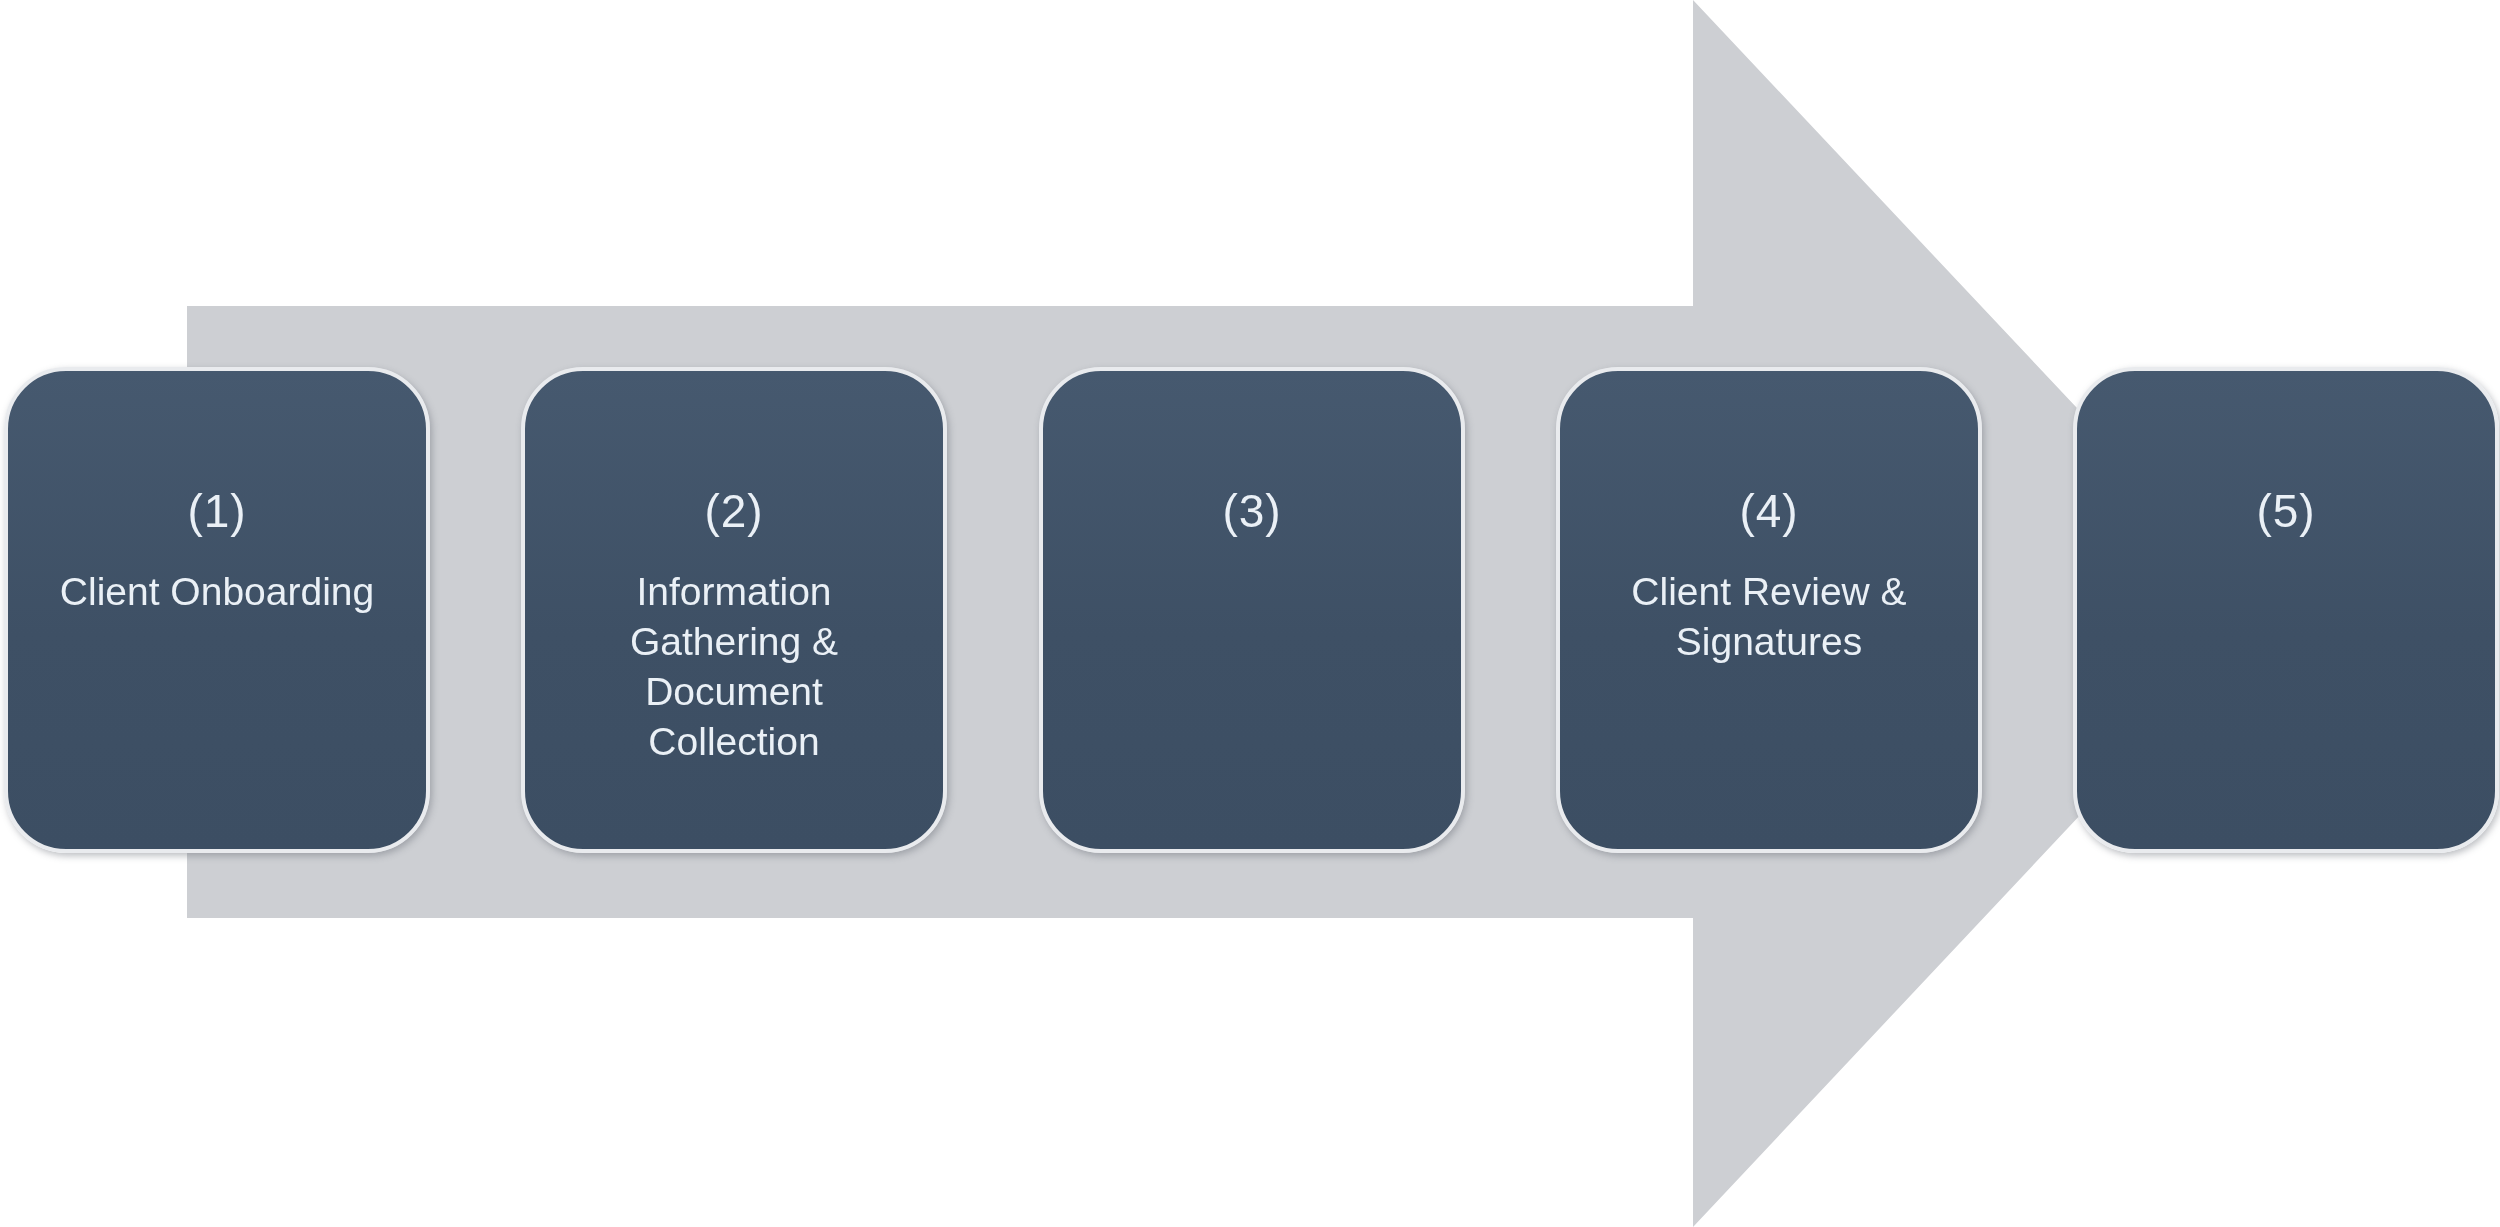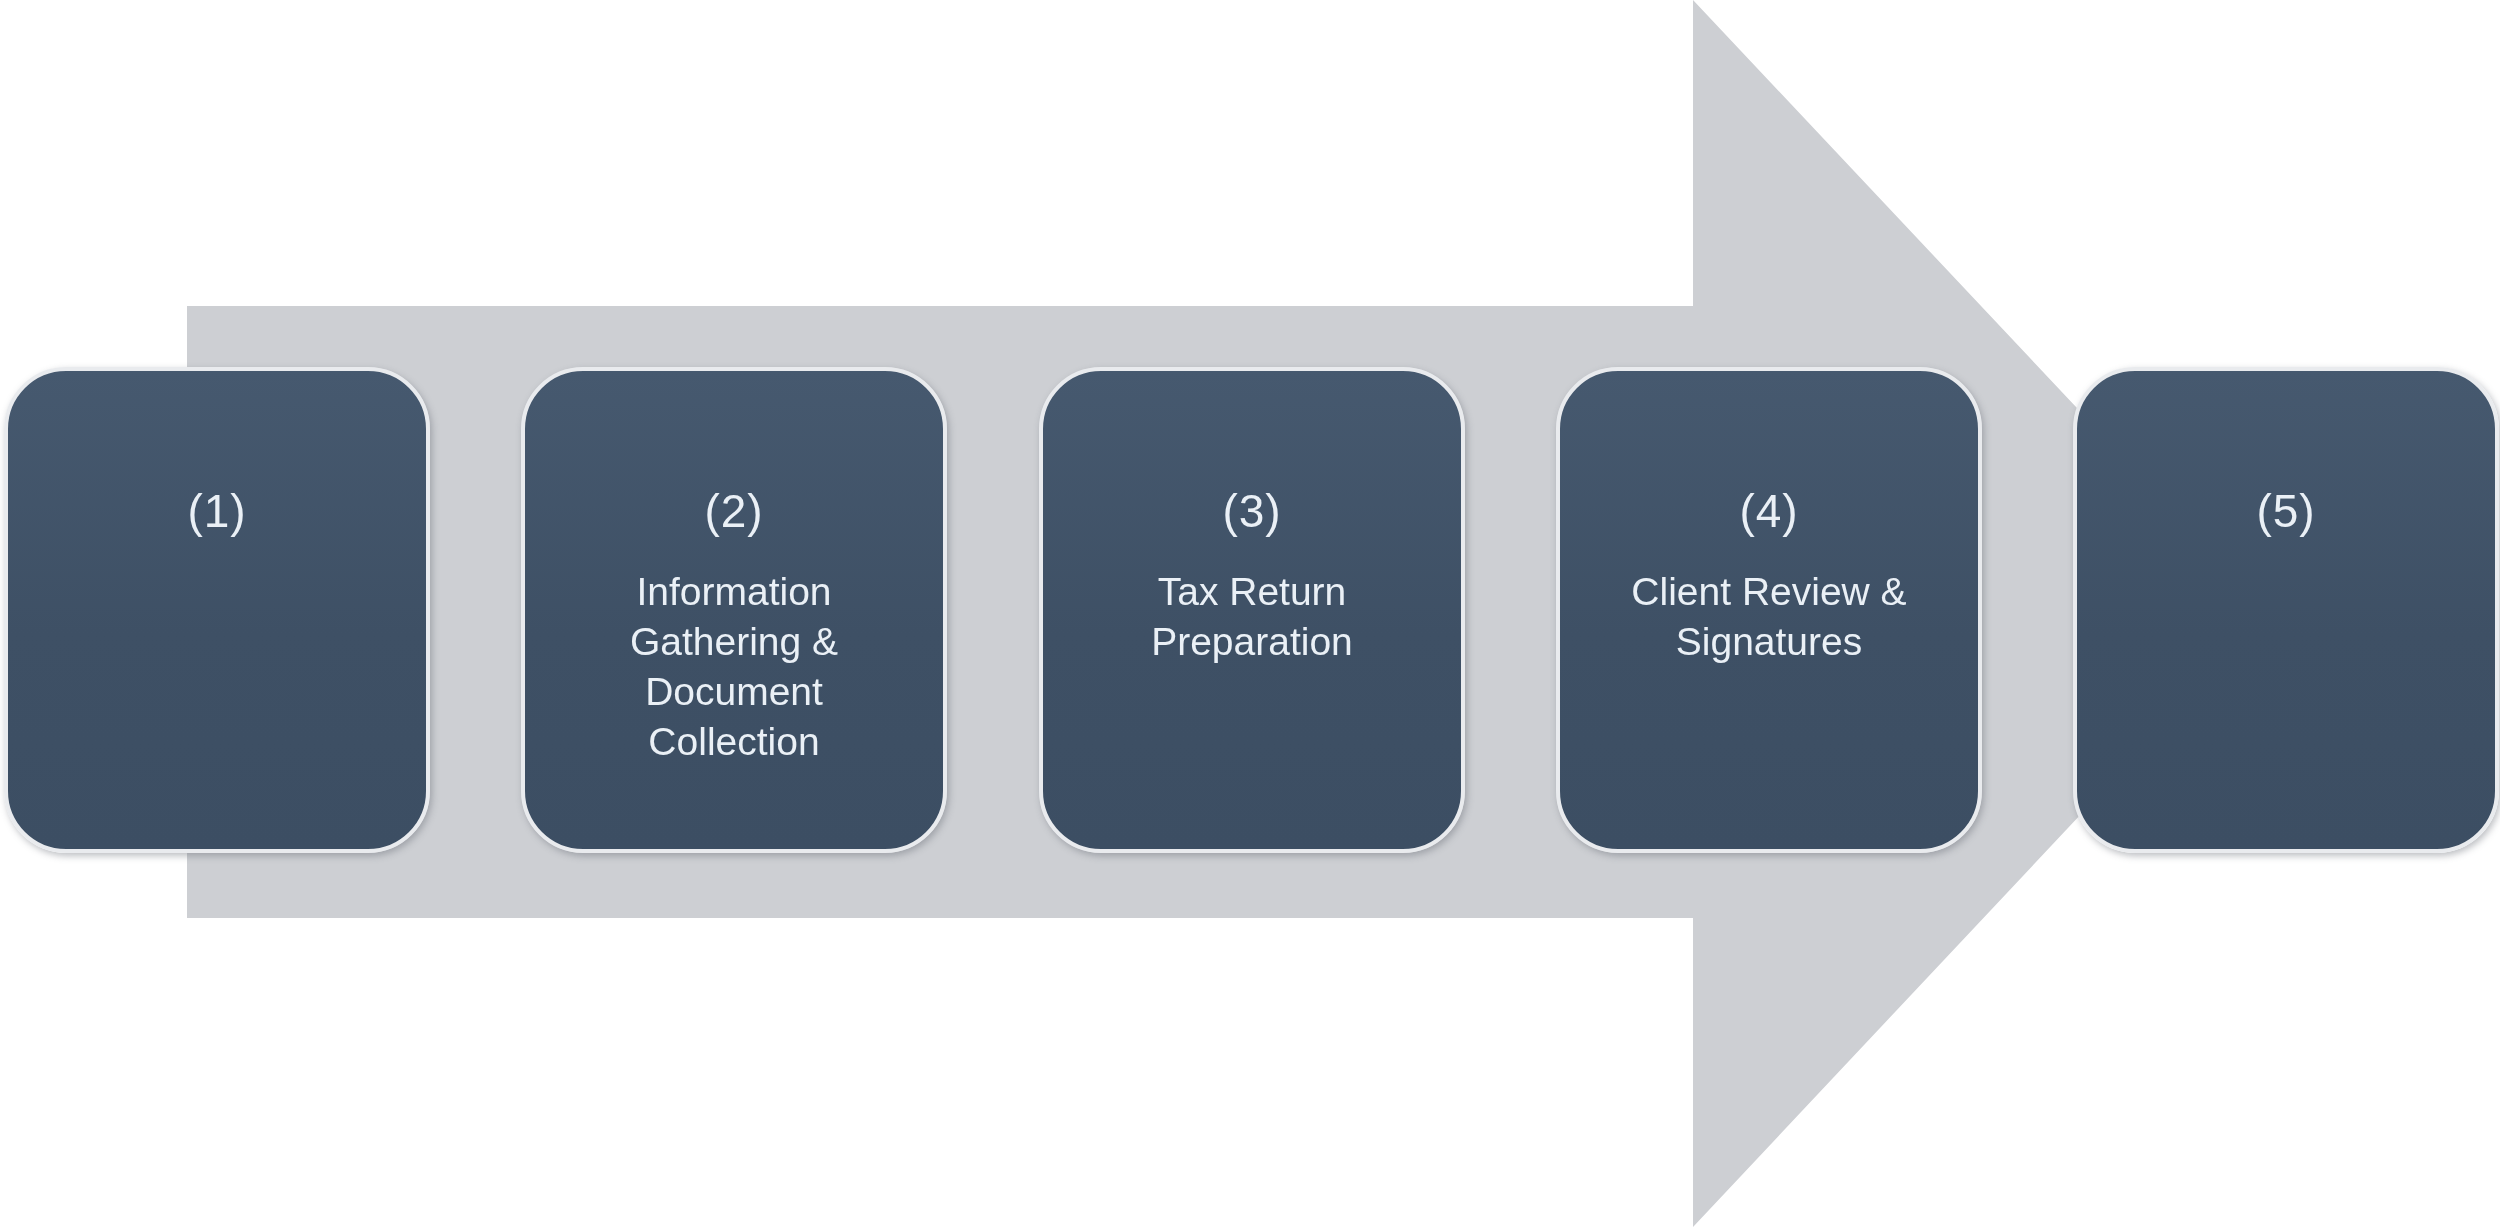--- a/index.html
+++ b/index.html
@@ -61,34 +61,33 @@
 <body>
 
 <div class="canvas">
 
   <svg class="arrow-svg" viewBox="0 0 2500 1227" aria-hidden="true">
     <polygon points="187,306 1693,306 1693,0 2270,613 1693,1227 1693,918 187,918" fill="#cdcfd3"></polygon>
   </svg>
 
   <div class="step-box pos-1">
     <div class="step-number">(1)</div>
+    <div class="step-label">Client Onboarding</div>
   </div>
 
   <div class="step-box pos-2">
     <div class="step-number">(2)</div>
     <div class="step-label">Information
 Gathering &amp;
 Document
 Collection</div>
   </div>
 
   <div class="step-box pos-3">
     <div class="step-number">(3)</div>
-    <div class="step-label">Tax Return
-Preparation</div>
   </div>
 
   <div class="step-box pos-4">
     <div class="step-number">(4)</div>
     <div class="step-label">Client Review &amp;
 Signatures</div>
   </div>
 
   <div class="step-box pos-5">
     <div class="step-number">(5)</div>

